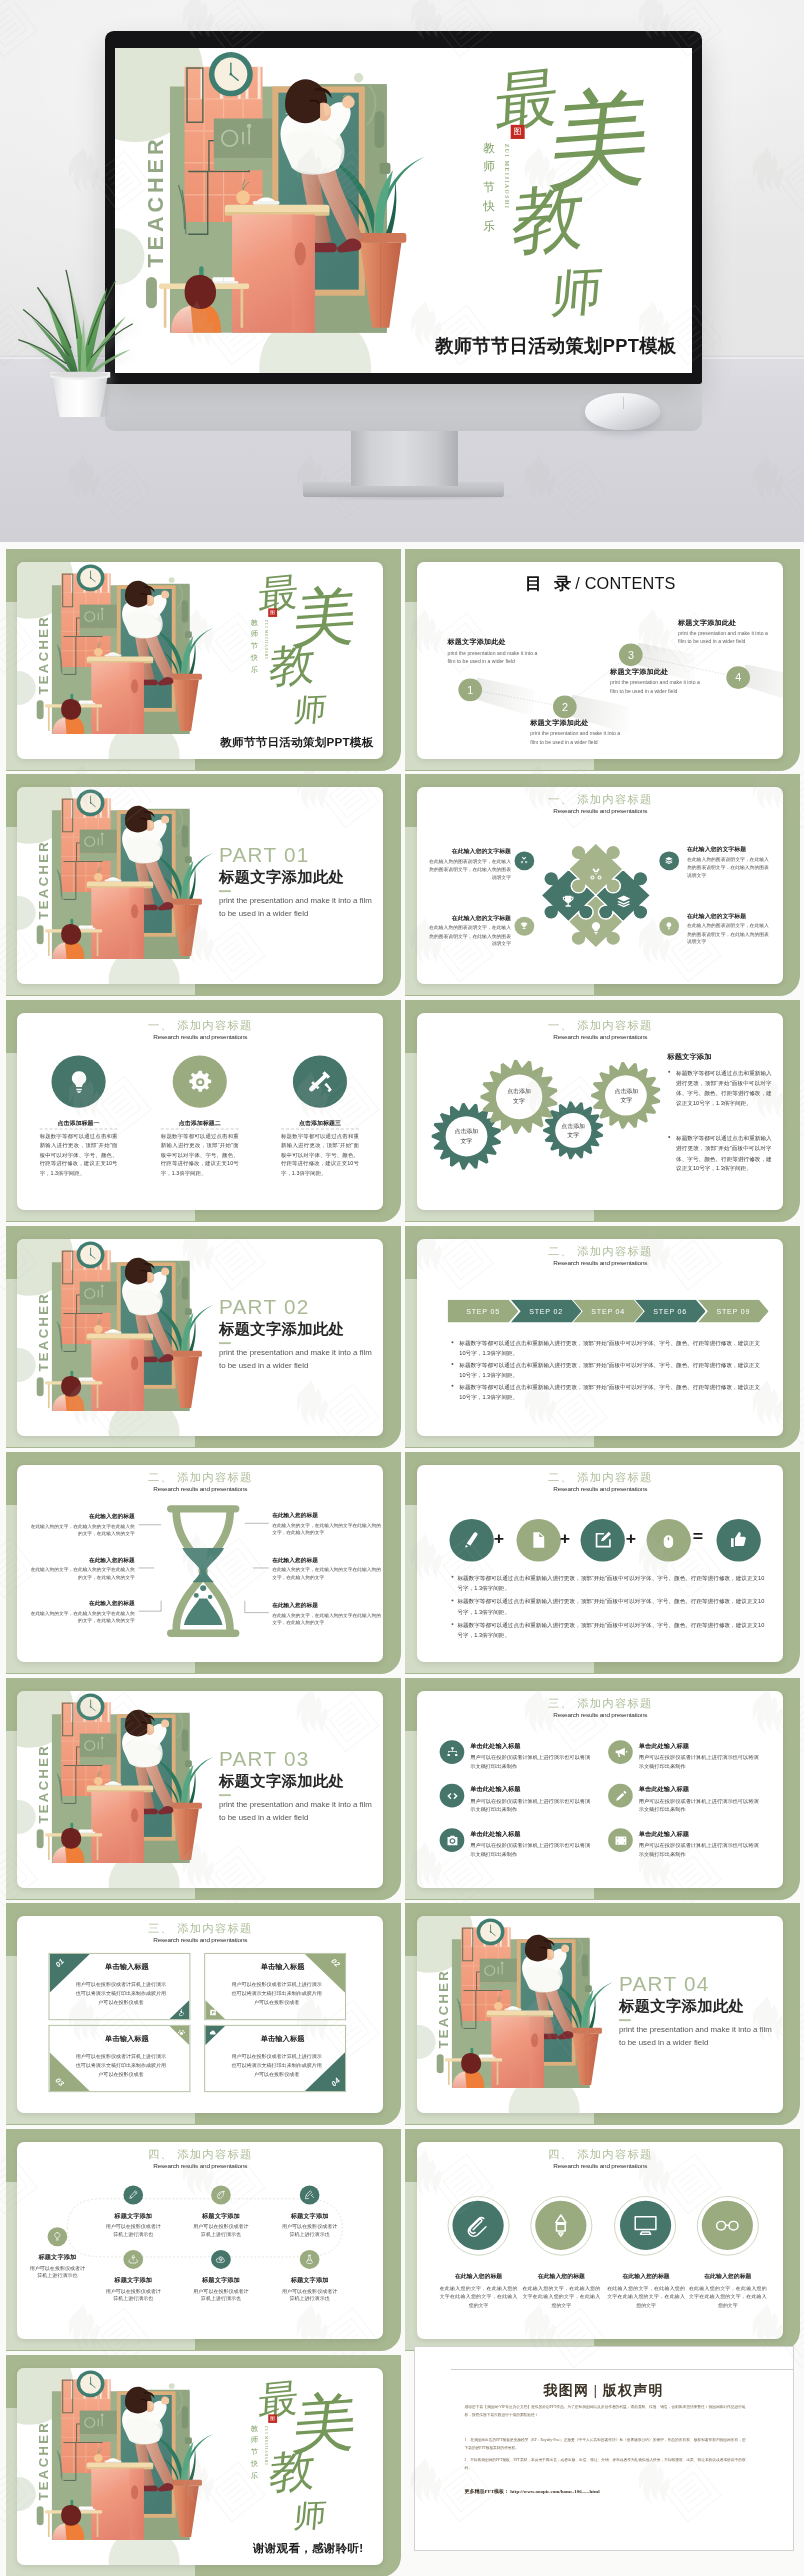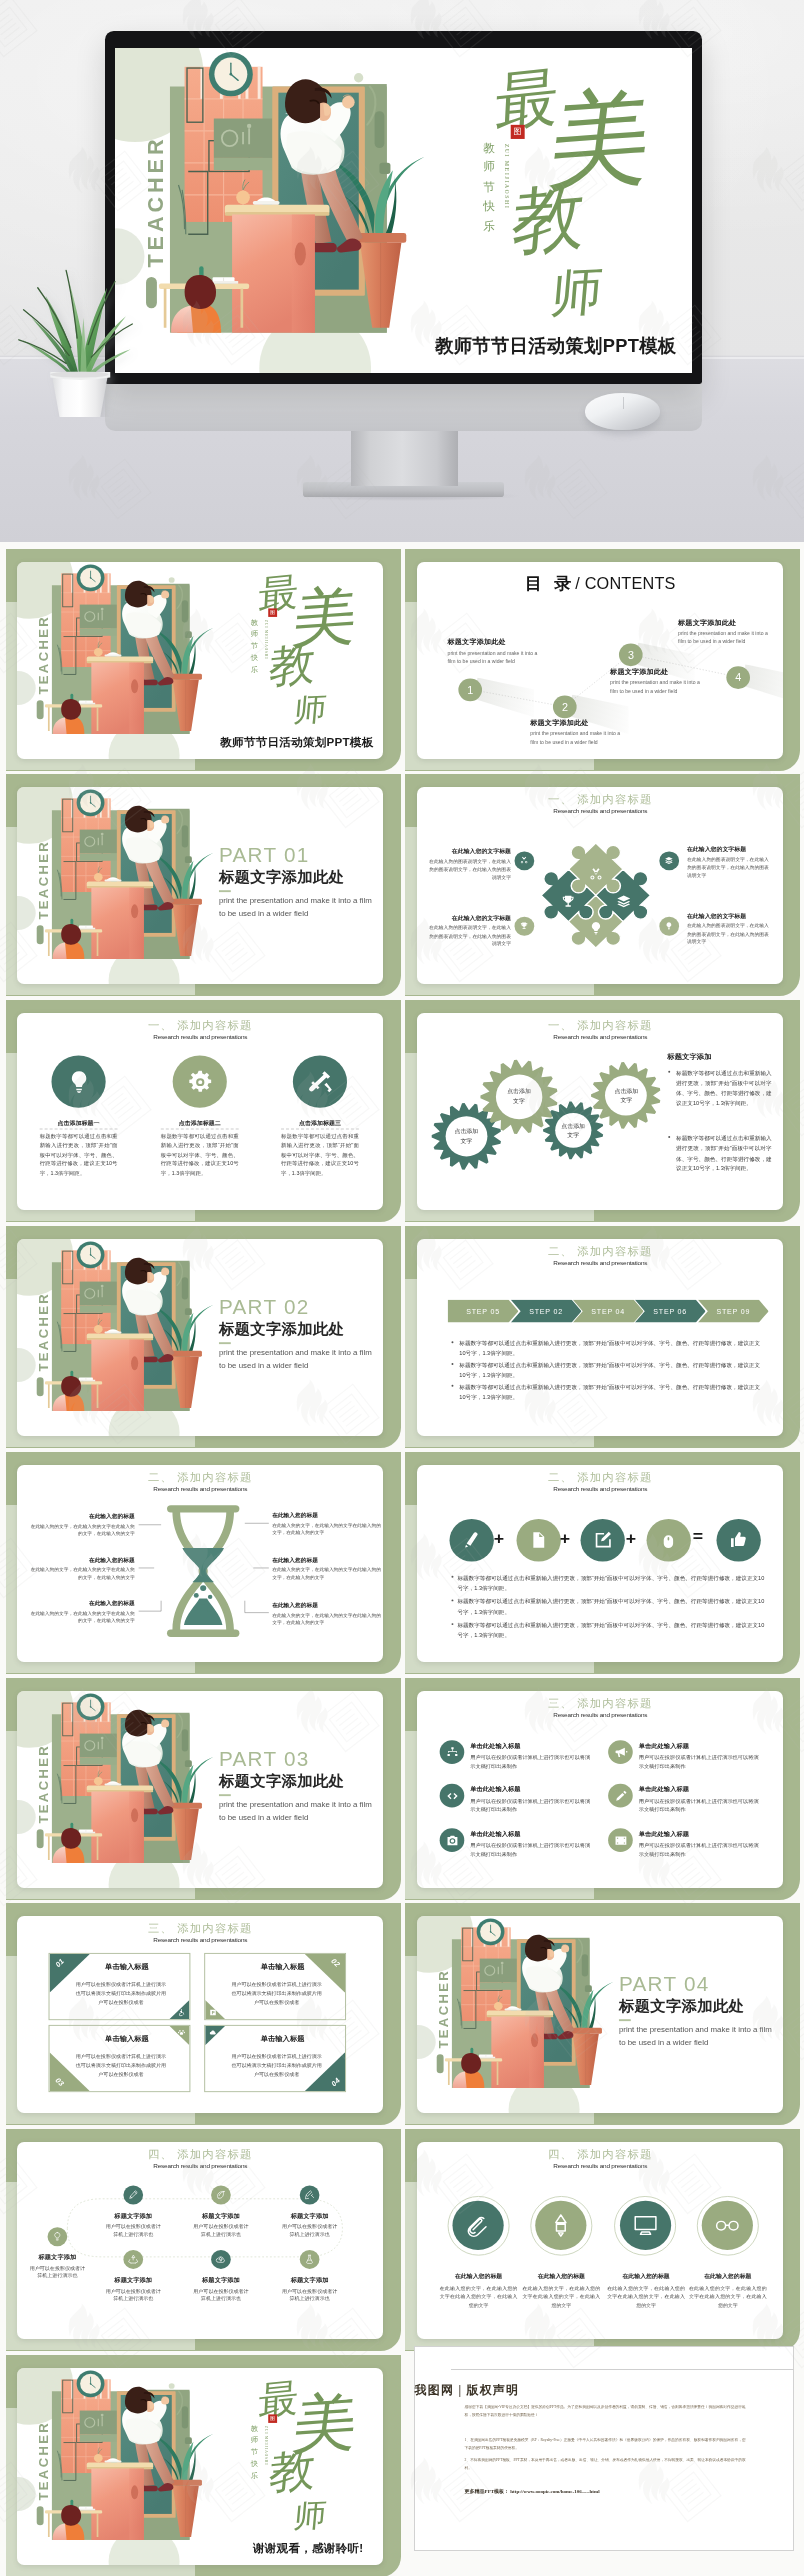--- a/index.html
+++ b/index.html
@@ -155,21 +155,21 @@
 .fc-ring{position:absolute;width:63px;height:63px;border-radius:50%;border:0.9px solid #ccd6be}
 .fc-c{position:absolute;width:52px;height:52px;border-radius:50%;display:flex;align-items:center;justify-content:center}
 .fc-tx{position:absolute;width:79px;text-align:center}
 .fc-t{font-size:6px;font-weight:700;color:#1c1c1c}
 .fc-b{font-size:5px;line-height:1.78;color:#3a3a3a;margin-top:3.1px;text-align:justify;text-align-last:center}
 
 
 .cell-copy{left:405px}
 .copyslide{position:absolute;left:8.6px;top:-8.6px;width:380px;height:205px;background:#fff;border:0.8px solid #d2d2d2}
 .cr-hr{position:absolute;left:36px;top:22px;width:343px;height:0.8px;background:#cfcfcf}
-.cr-title{position:absolute;left:0;top:35px;width:100%;text-align:left;font-size:12px;font-weight:700;color:#3a3226;letter-spacing:1.2px;font-family:"Liberation Serif",serif}
+.cr-title{position:absolute;left:0;top:35px;width:100%;text-align:center;font-size:14px;font-weight:700;color:#3a3226;letter-spacing:1.2px;font-family:"Liberation Serif",serif}
 .cr-p{position:absolute;left:50px;width:281px;font-size:3.7px;line-height:2.05;color:#6b5b43;text-align:justify;font-family:"Liberation Serif",serif}
 .cr-more{position:absolute;left:50px;top:141px;font-size:5px;font-weight:700;color:#3a3226;font-family:"Liberation Serif",serif}
 </style>
 </head>
 <body>
 
 <div id="page">
   <div id="hero">
     <div class="wallgrad"></div>
     <div id="desk"></div>

